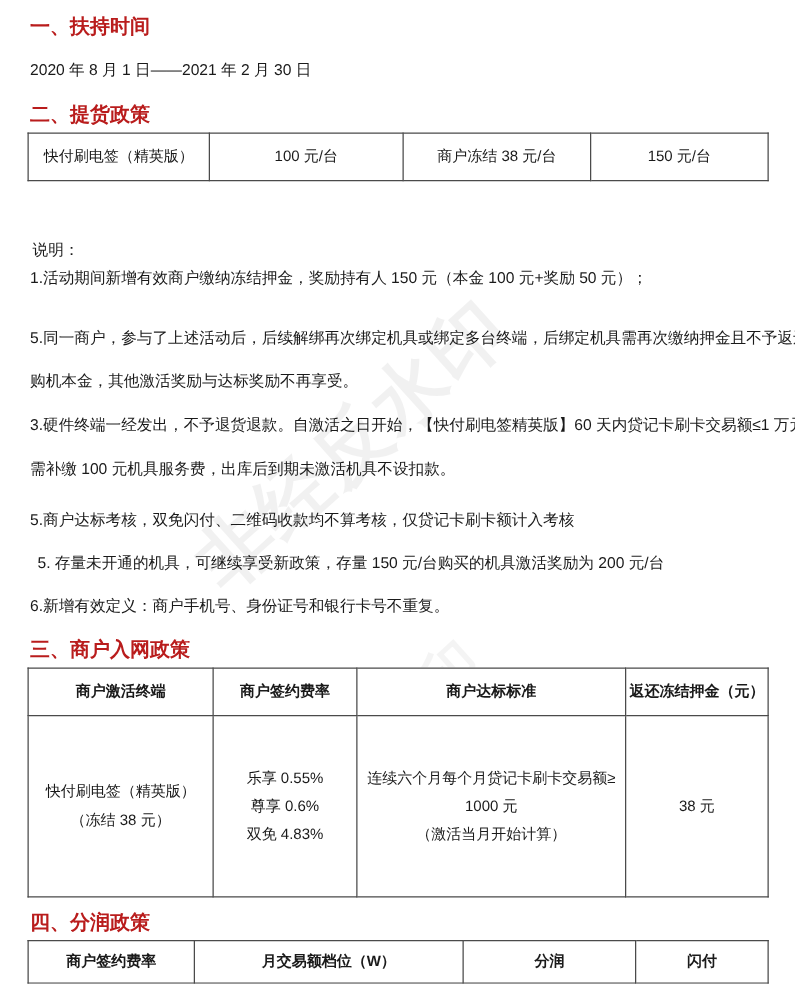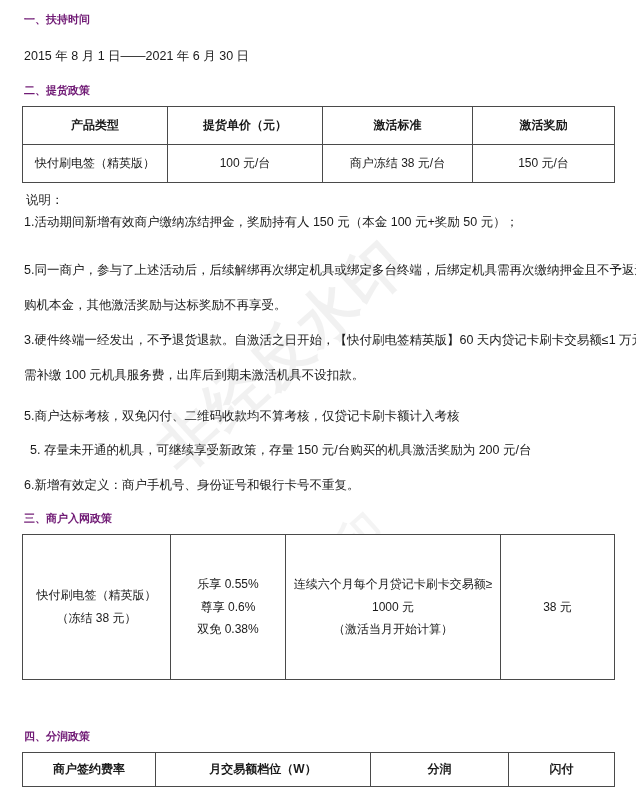--- a/index.html
+++ b/index.html
@@ -51,23 +51,23 @@
   }
 
   
   #page {
     position: relative;
     z-index: 10;
     padding: 0;
   }
 
   .section-heading {
-    font-size: 11px;
+    font-size: 16px;
     font-weight: 700;
-    color: #701a75;
+    color: #b91c1c;
     margin: 0;
     padding: 0 0 0 24px;
     line-height: 1;
     position: absolute;
   }
 
   .body-line {
     position: absolute;
     font-size: 12.5px;
     line-height: 1;
@@ -118,39 +118,33 @@
 
 <div id="watermark">
   <div class="wm-text wm-a">非经反水印</div>
   <div class="wm-text wm-b">水印</div>
 </div>
 
 <div id="page">
 
   <div class="section-heading" style="top:14px;">一、扶持时间</div>
 
-  <div class="body-line" style="top:50px;">2015 年 8 月 1 日——2021 年 6 月 30 日</div>
+  <div class="body-line" style="top:50px;">2020 年 8 月 1 日——2021 年 2 月 30 日</div>
 
   <div class="section-heading" style="top:85px;">二、提货政策</div>
 
   <table class="doc-table" id="table-tihuo">
     <colgroup>
       <col style="width:145px">
       <col style="width:155px">
       <col style="width:150px">
       <col style="width:142px">
     </colgroup>
     <tbody>
       <tr>
-        <td class="th">产品类型</td>
-        <td class="th">提货单价（元）</td>
-        <td class="th">激活标准</td>
-        <td class="th">激活奖励</td>
-      </tr>
-      <tr>
         <td>快付刷电签（精英版）</td>
         <td>100 元/台</td>
         <td>商户冻结 38 元/台</td>
         <td>150 元/台</td>
       </tr>
     </tbody>
   </table>
 
   <div class="body-line" style="top:194px;padding-left:26px;">说明：</div>
 
@@ -173,32 +167,38 @@
   <div class="section-heading" style="top:513px;">三、商户入网政策</div>
 
   <table class="doc-table" id="table-ruwang">
     <colgroup>
       <col style="width:148px">
       <col style="width:115px">
       <col style="width:215px">
       <col style="width:114px">
     </colgroup>
     <tbody>
+      <tr>
+        <td class="th hdr">商户激活终端</td>
+        <td class="th hdr">商户签约费率</td>
+        <td class="th hdr">商户达标标准</td>
+        <td class="th hdr">返还冻结押金（元）</td>
+      </tr>
       <tr>
         <td class="bdy">
           <div class="cell-stack">
             <div>快付刷电签（精英版）</div>
             <div>（冻结 38 元）</div>
           </div>
         </td>
         <td class="bdy">
           <div class="cell-stack">
             <div>乐享 0.55%</div>
             <div>尊享 0.6%</div>
-            <div>双免 0.38%</div>
+            <div>双免 4.83%</div>
           </div>
         </td>
         <td class="bdy">
           <div class="cell-stack">
             <div>连续六个月每个月贷记卡刷卡交易额≥</div>
             <div>1000 元</div>
             <div>（激活当月开始计算）</div>
           </div>
         </td>
         <td class="bdy">38 元</td>

